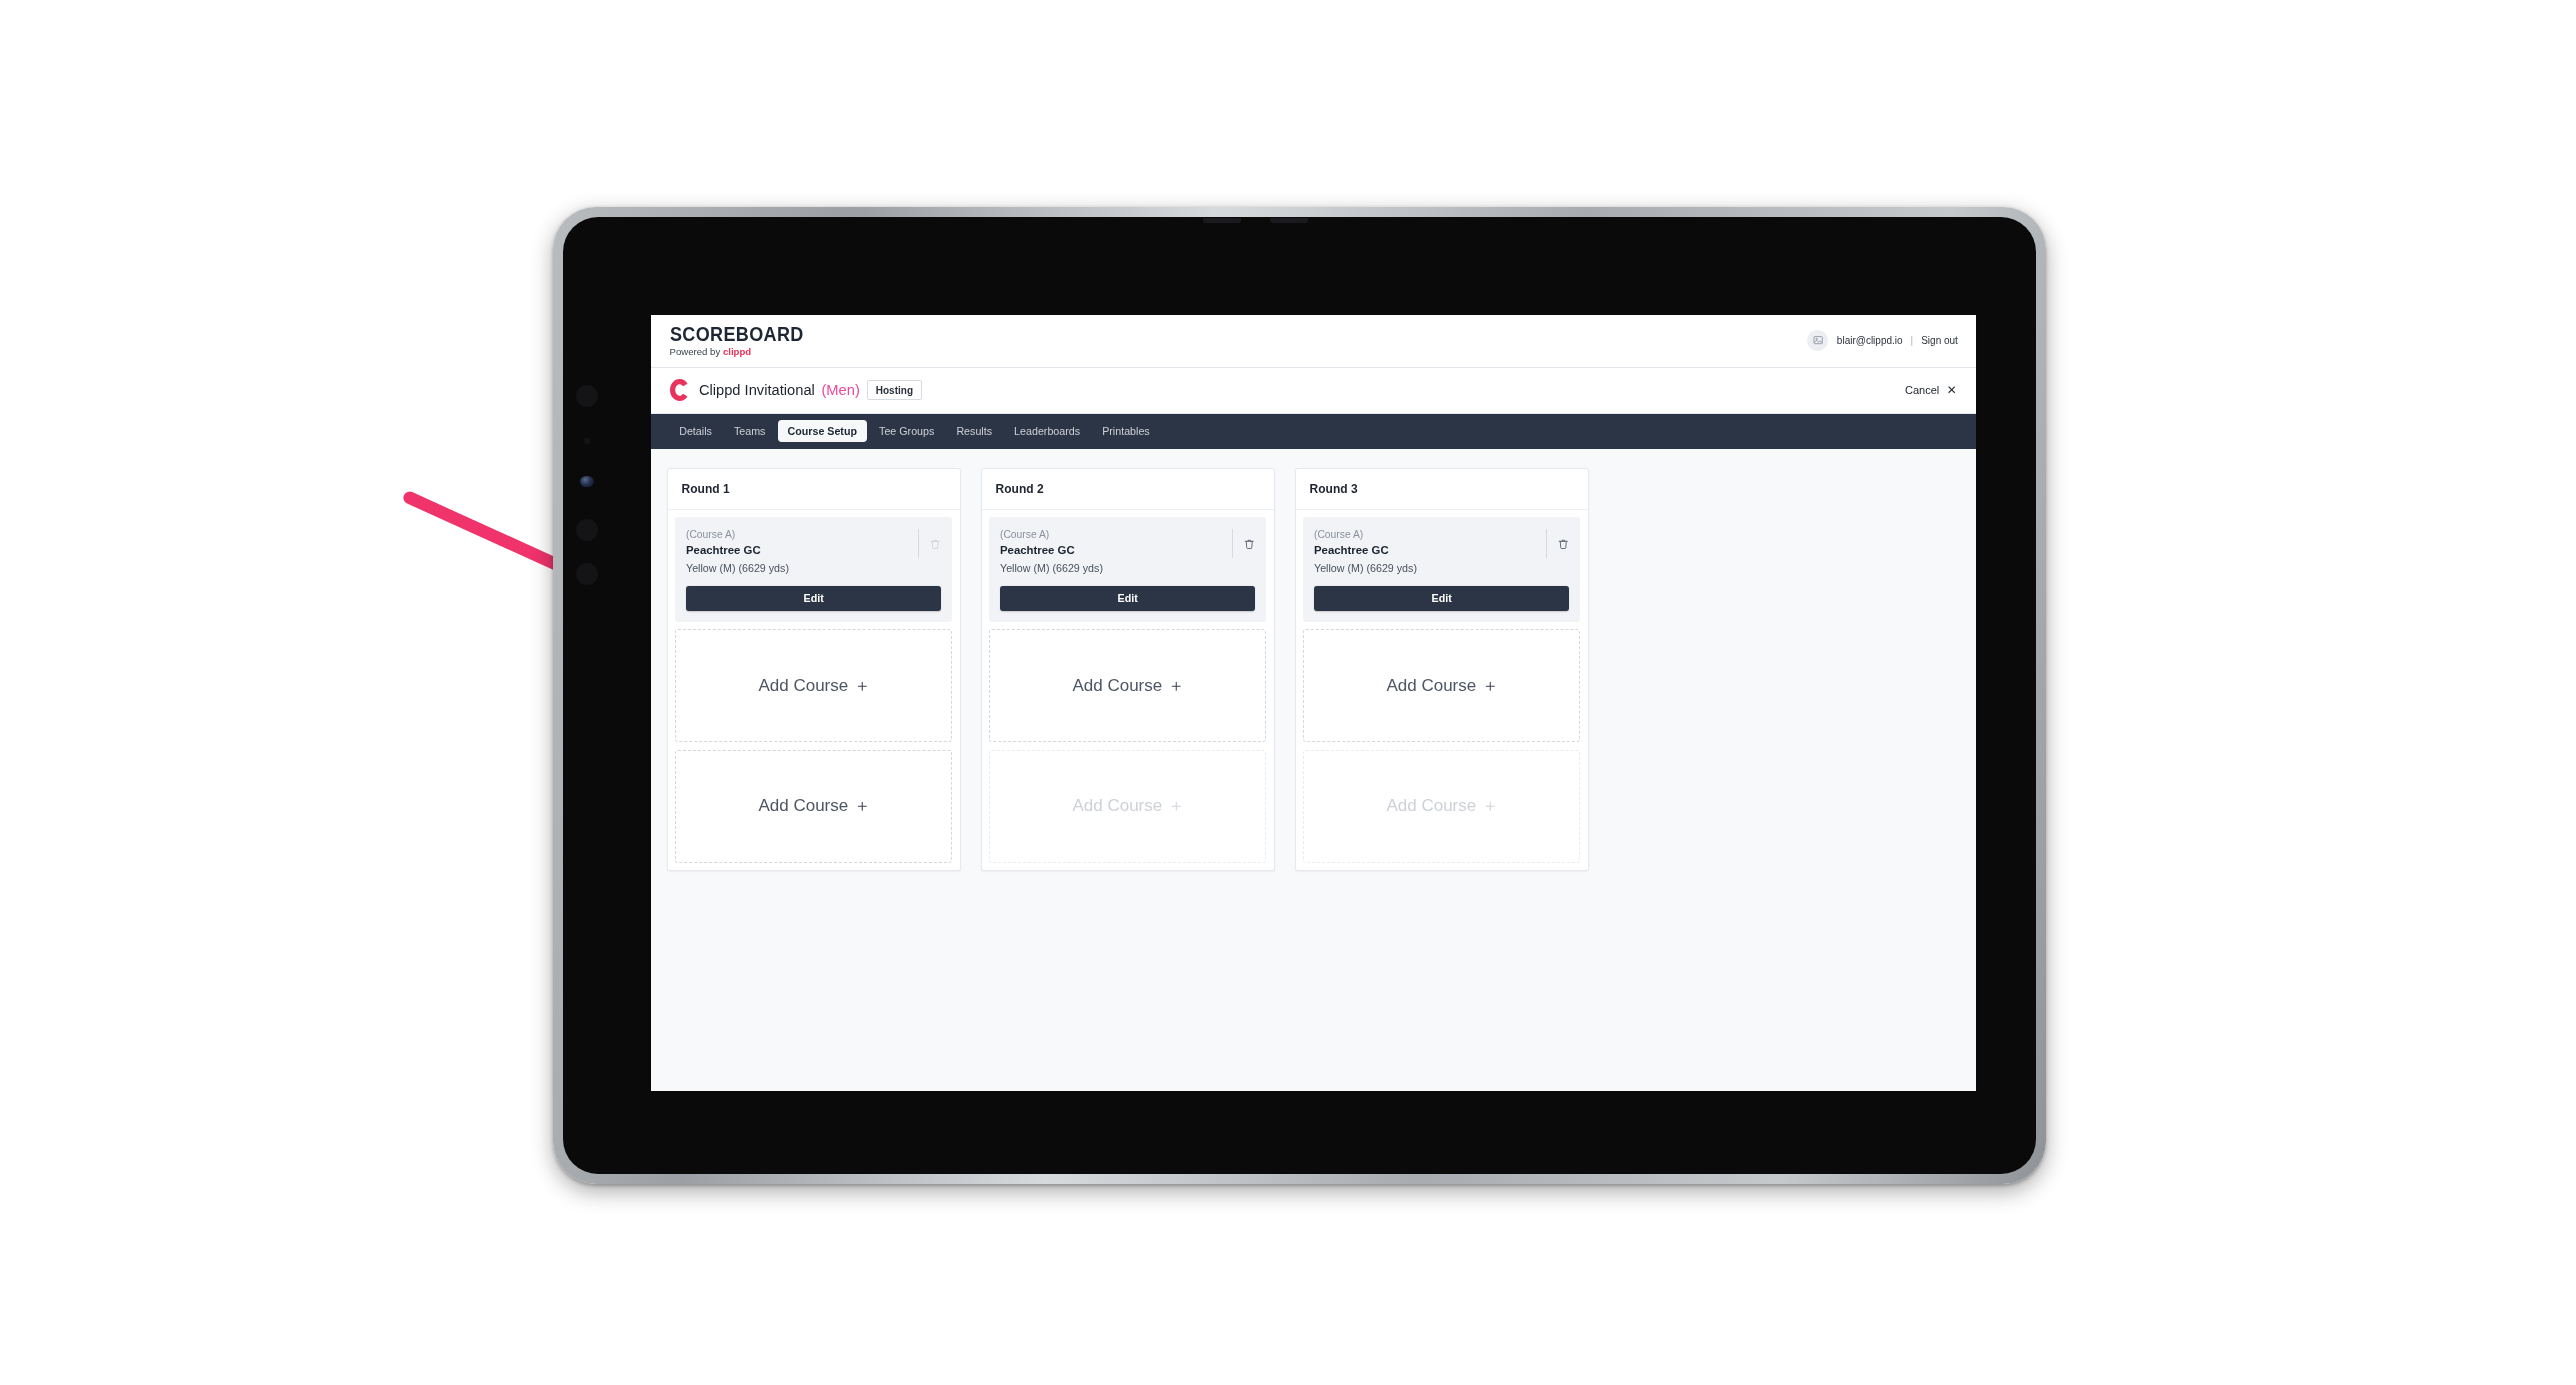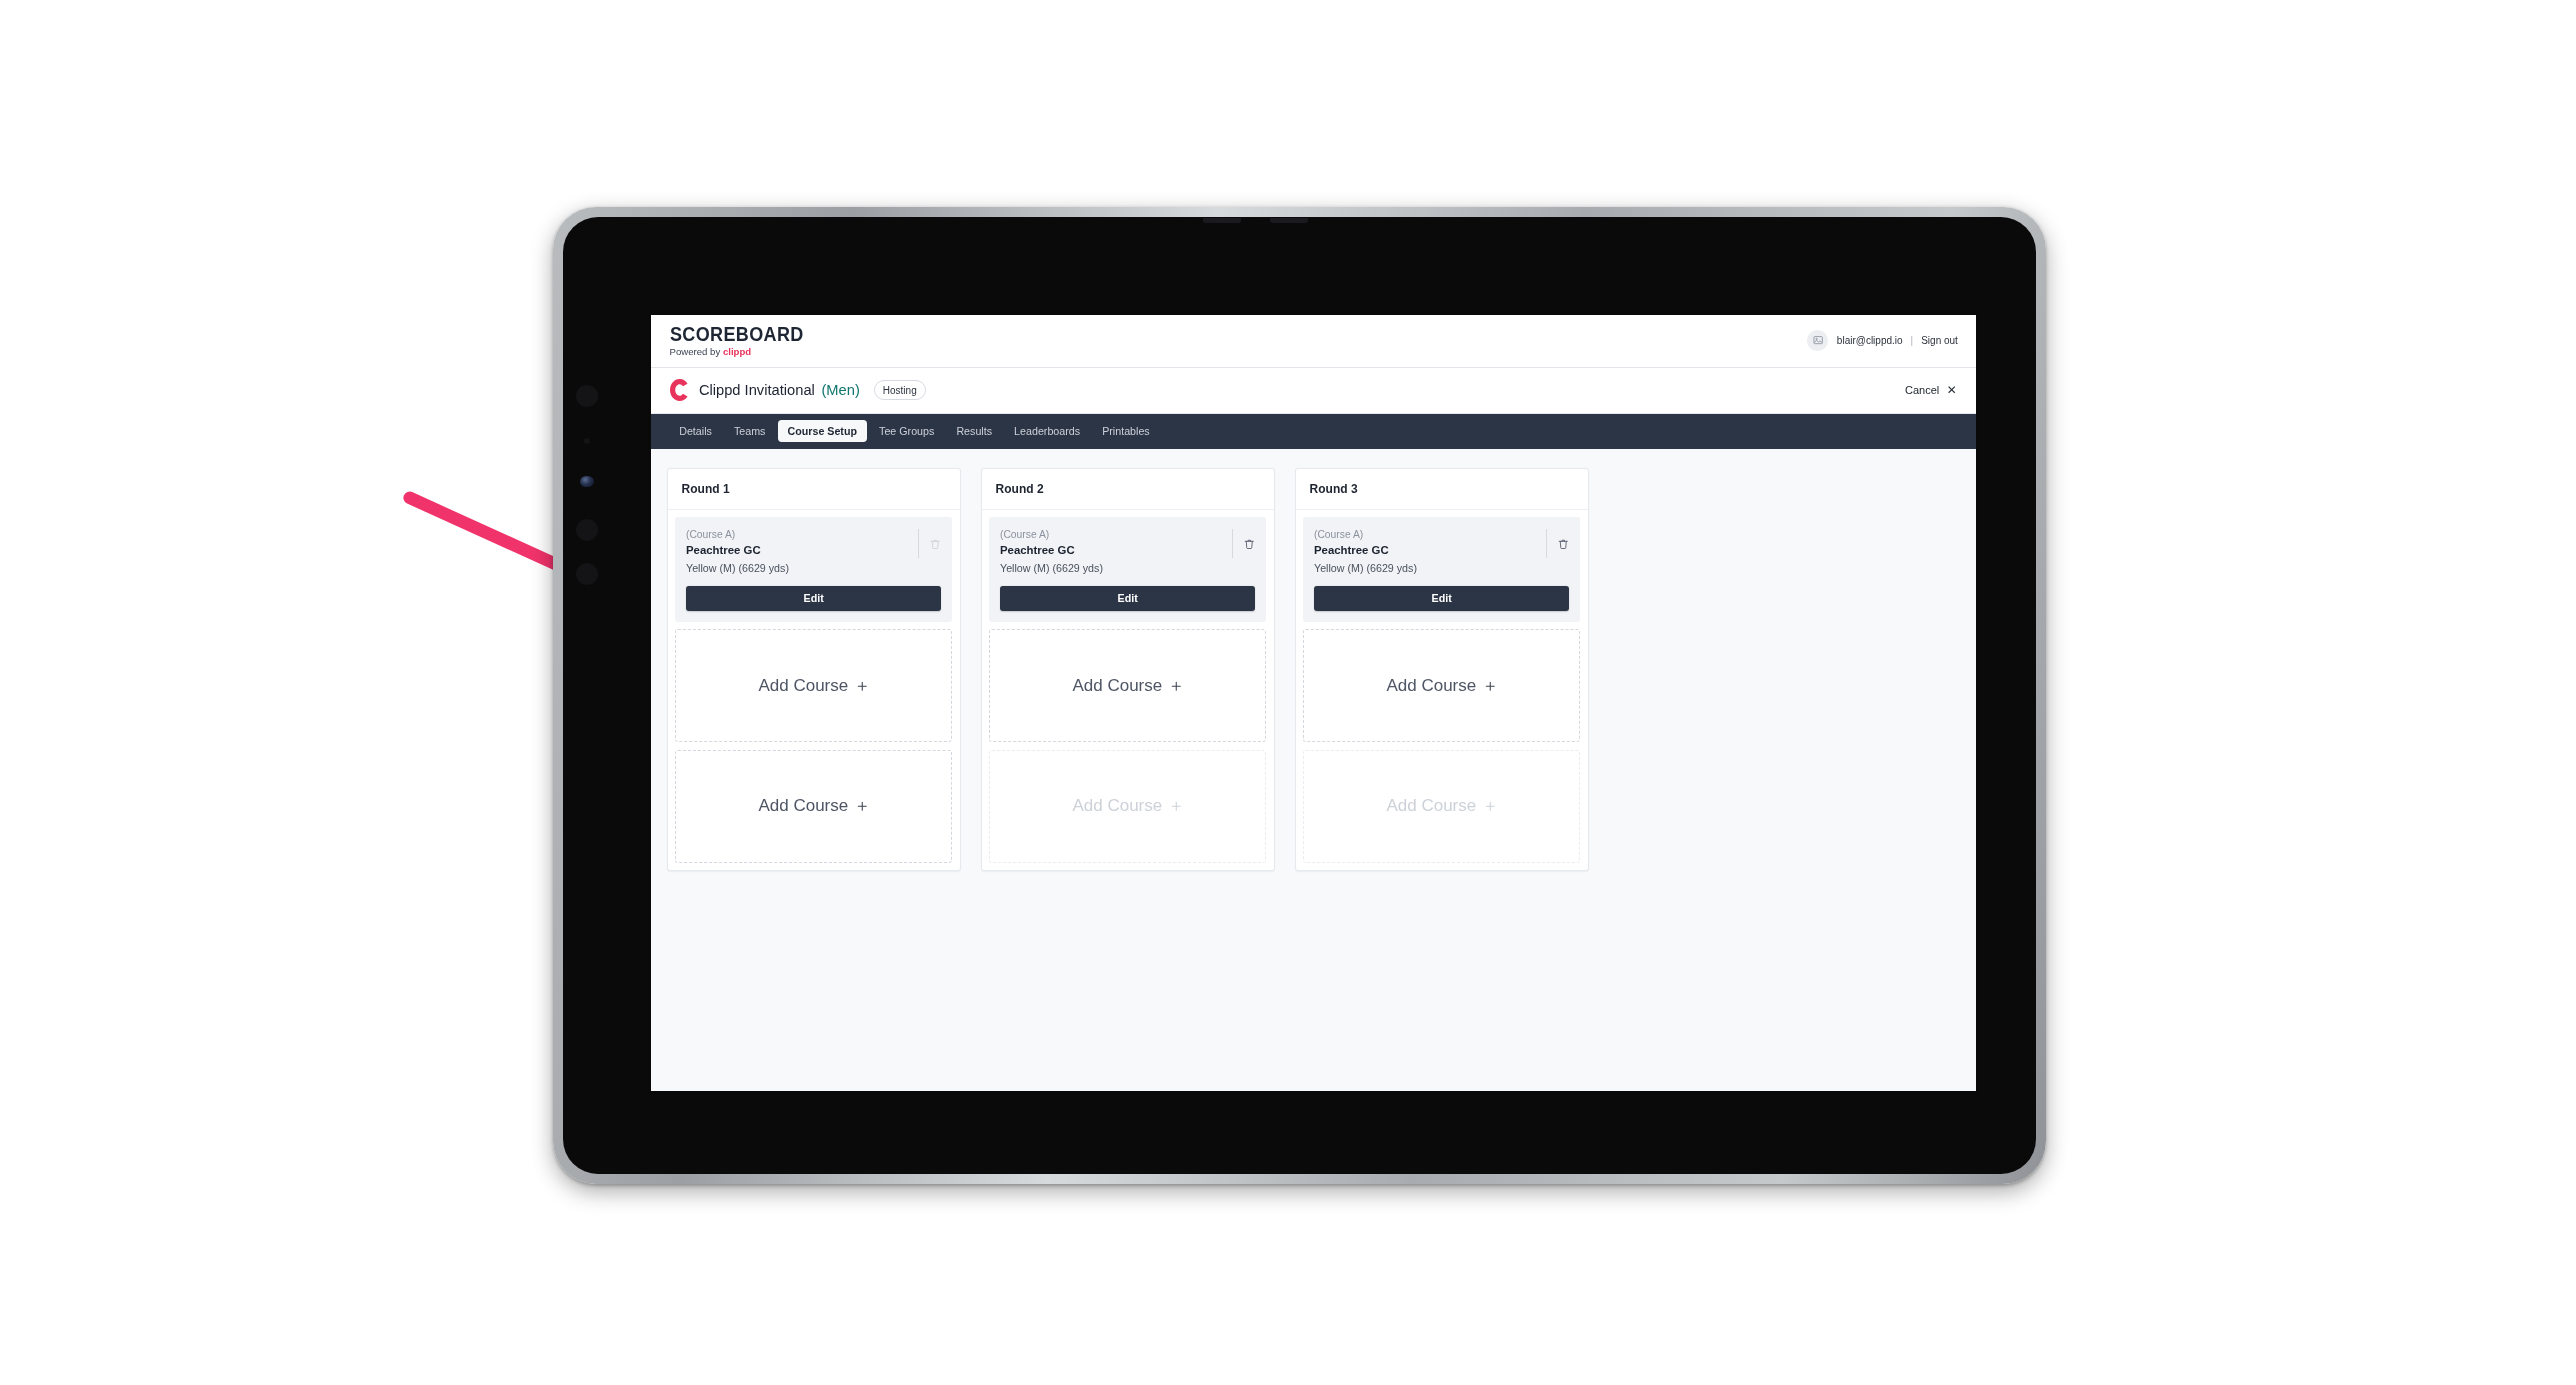--- a/index.html
+++ b/index.html
@@ -107,24 +107,24 @@
   
   .tourbar {
     height: 46px; background:#fff; display:flex; align-items:center;
     padding: 0 19px; border-bottom:0.7px solid #e6e9ed; position:relative;
   }
   .clippd-c {
     width:19px; height:22px; position:relative; margin-right:10.3px; flex:none;
   }
   .clippd-c svg { display:block; }
   .tour-name { font-size: 14.7px; color:#1d2330; }
-  .tour-gender { font-size: 14.7px; color:#0f766e; margin-left:6.6px; }
+  .tour-gender { font-size: 14.7px; color:#ec4899; margin-left:6.6px; }
   .hosting-chip {
-    margin-left: 14px; font-size: 10px; color:#2b313c; font-weight:400;
-    border:0.7px solid #d7dbe1; border-radius:10px; padding: 3.7px 8px; background:#fff;
+    margin-left: 7px; font-size: 10px; color:#2b313c; font-weight:700;
+    border:0.7px solid #d7dbe1; border-radius:2px; padding: 3.7px 8px; background:#fff;
   }
   .cancel-btn {
     margin-left:auto; font-size:11px; color:#20262f;
     display:flex; align-items:center; gap:7.4px; cursor:pointer;
   }
   .cancel-x { font-size:11.8px; }
 
   
   .tabstrip {
     height: 35px; background:#2c3545; display:flex; align-items:center;

